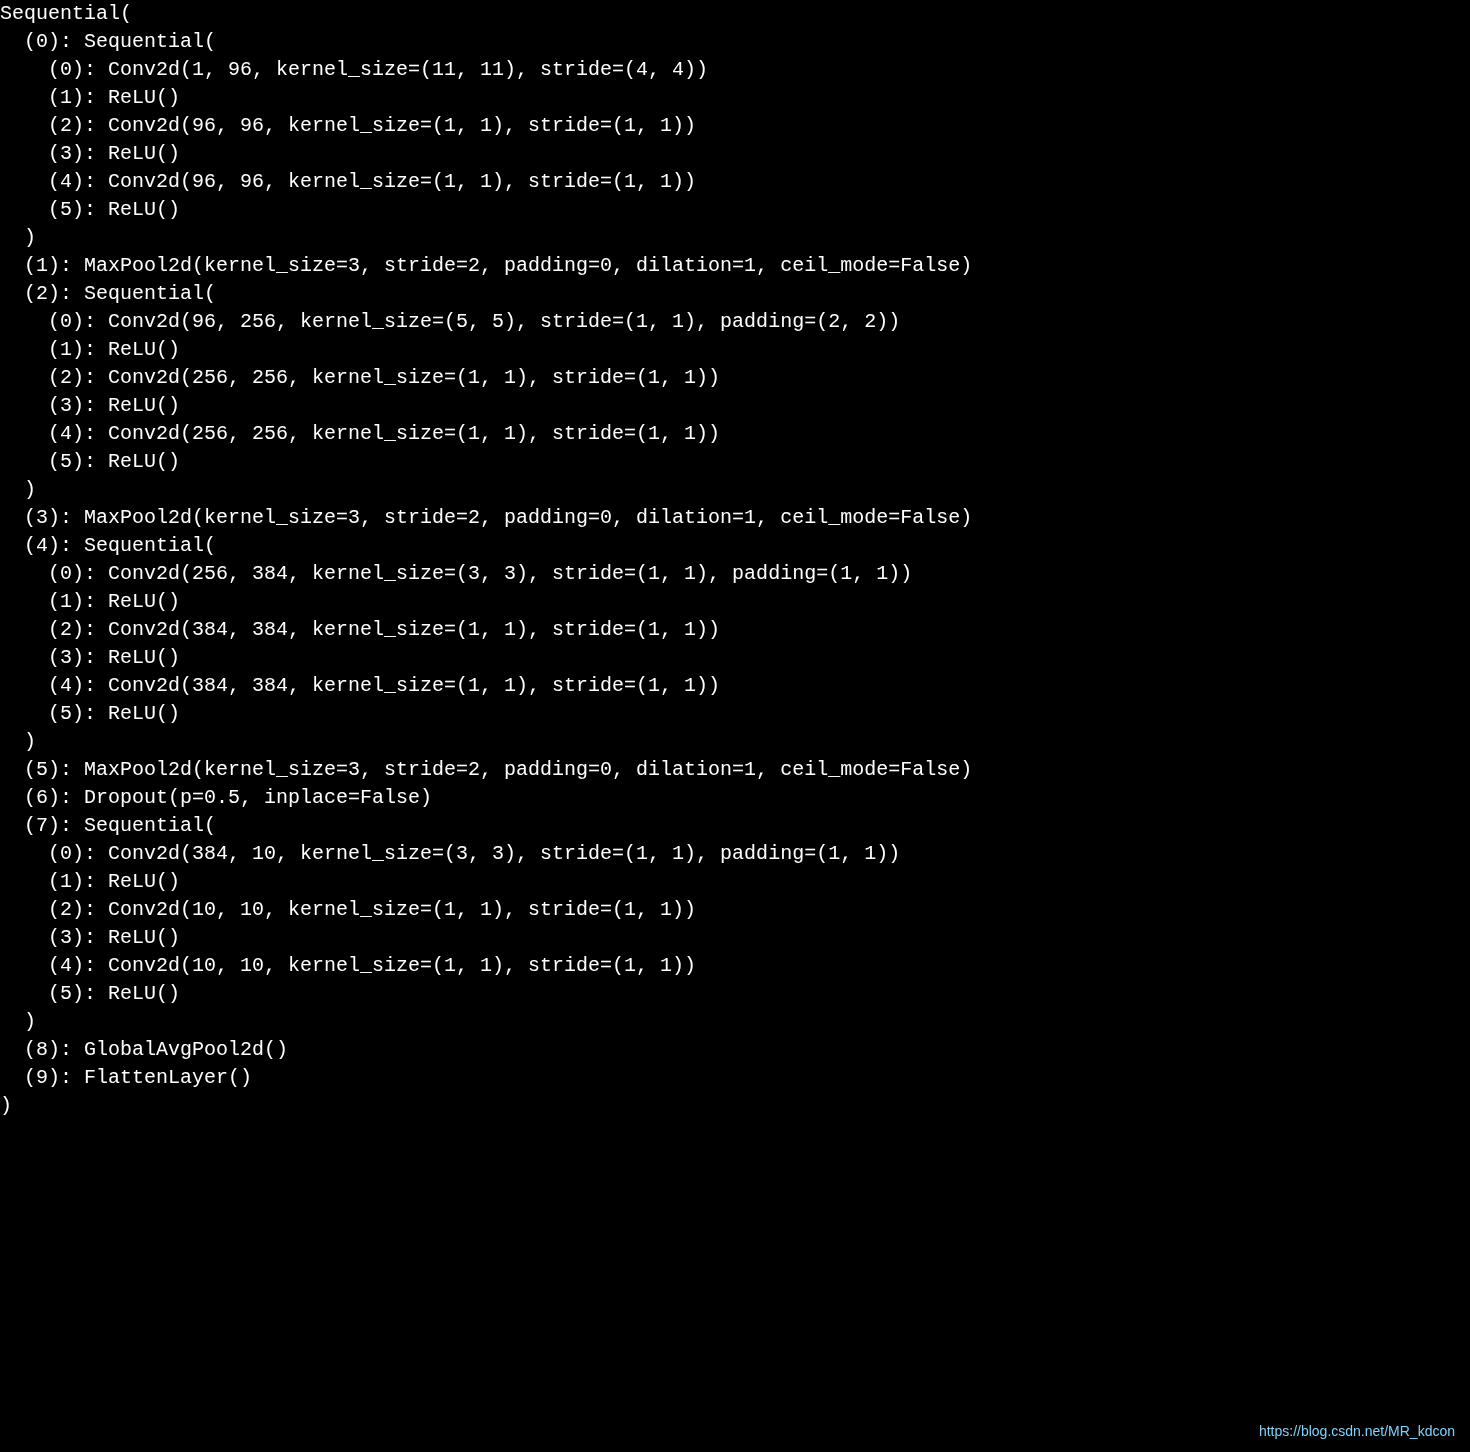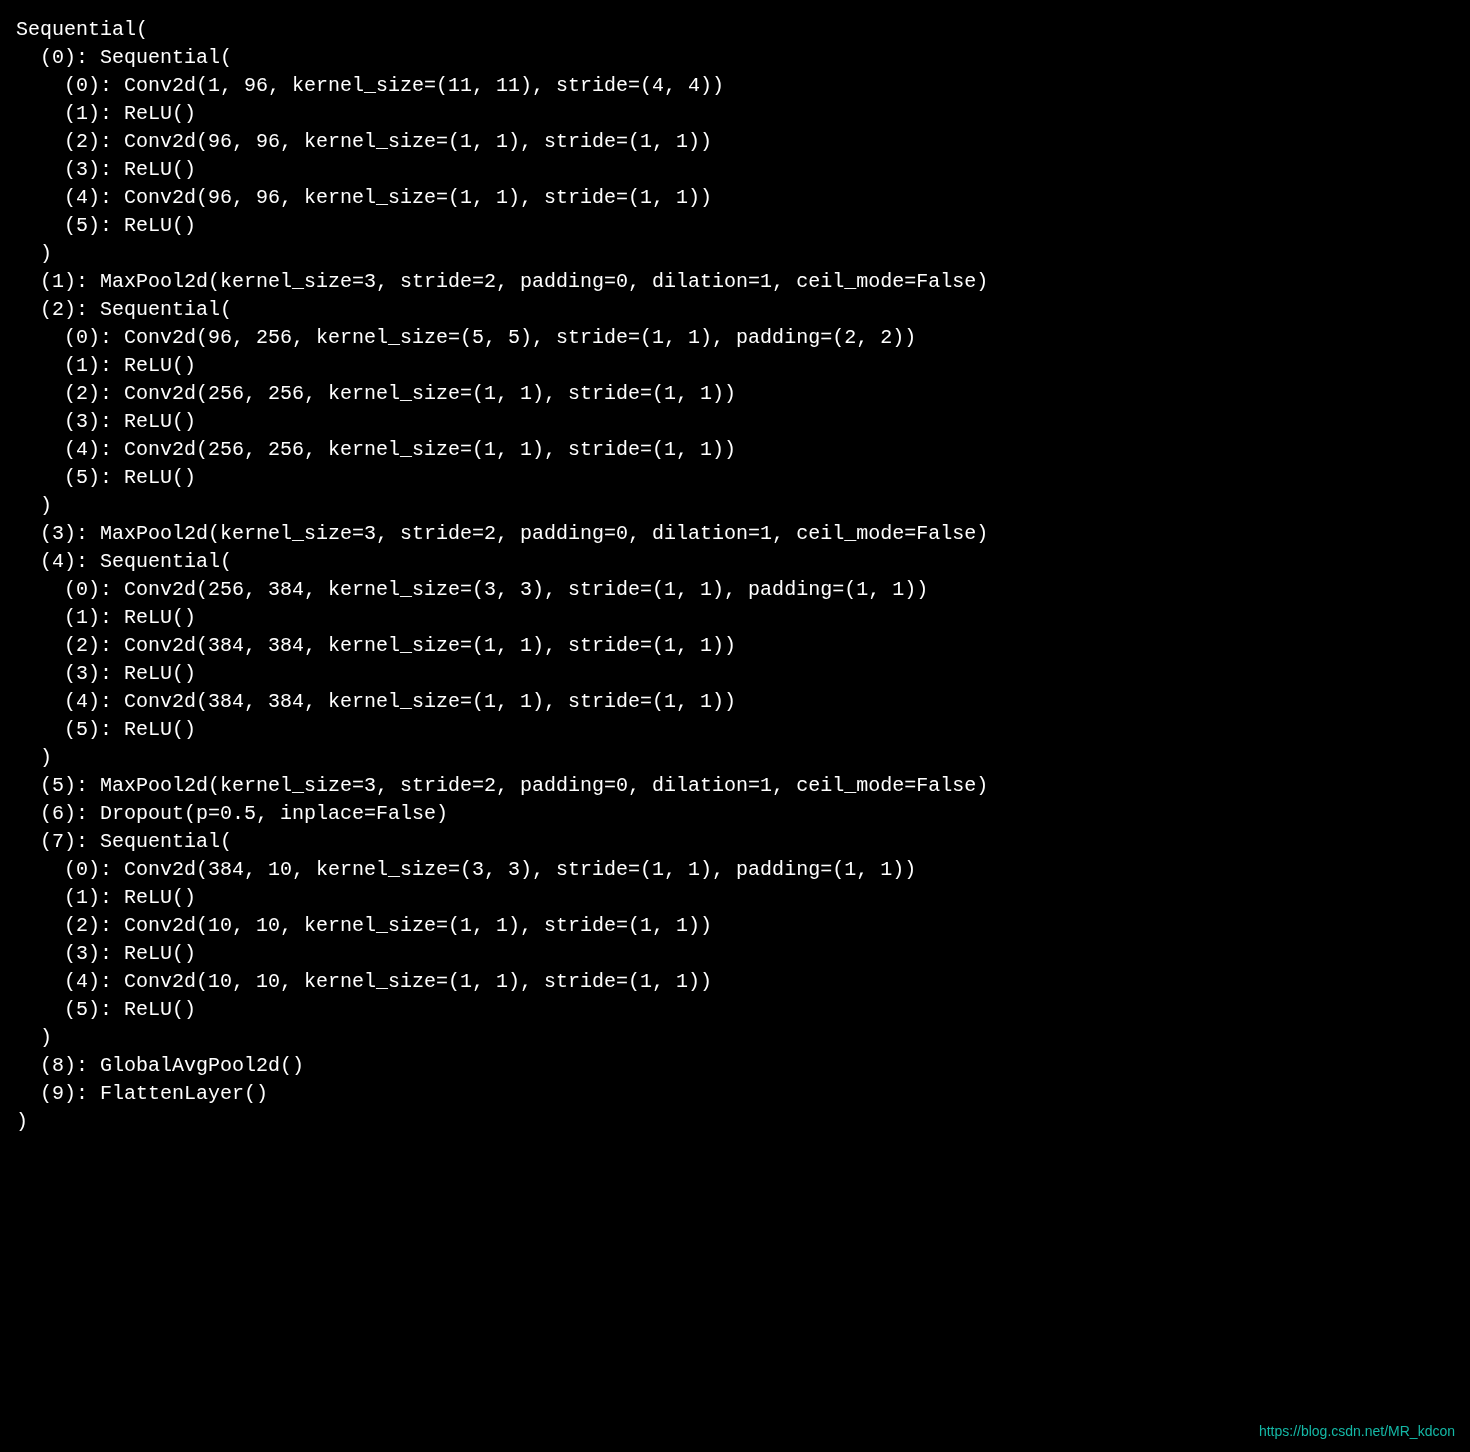--- a/index.html
+++ b/index.html
@@ -8,31 +8,31 @@
       background-color: #000000;
       color: #ffffff;
       font-family: 'Consolas', 'Monaco', 'Courier New', monospace;
       font-size: 20px;
       line-height: 1.4;
       width: 1470px;
       height: 1452px;
       overflow: hidden;
     }
     pre {
-      margin: 16px;
+      margin: 0;
       padding: 0;
       white-space: pre;
       font-family: inherit;
     }
     .watermark {
       position: absolute;
       bottom: 10px;
       right: 15px;
       font-size: 14px;
-      color: #14b8a6;
+      color: #7dd3fc;
       font-family: Arial, sans-serif;
       text-align: center;
     }
   </style>
 </head>
 <body>
 
 <pre id="output">Sequential(
   (0): Sequential(
     (0): Conv2d(1, 96, kernel_size=(11, 11), stride=(4, 4))

